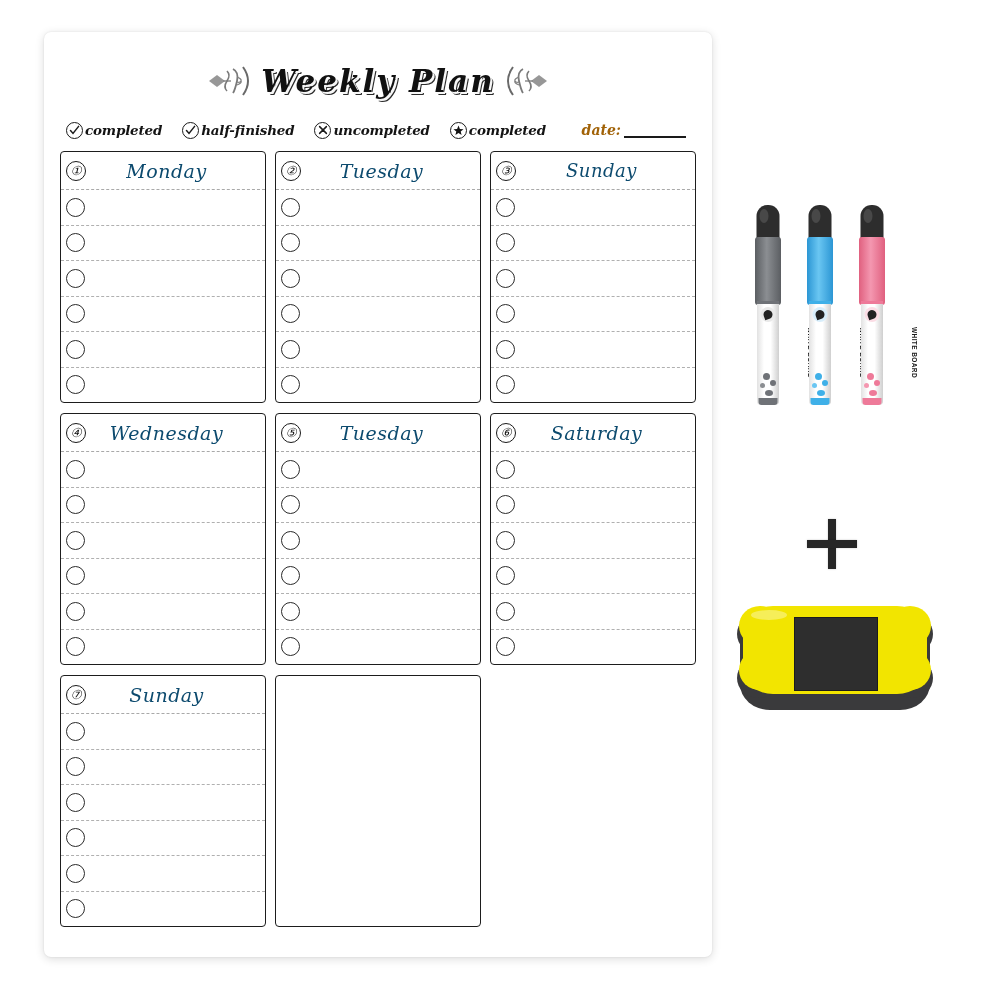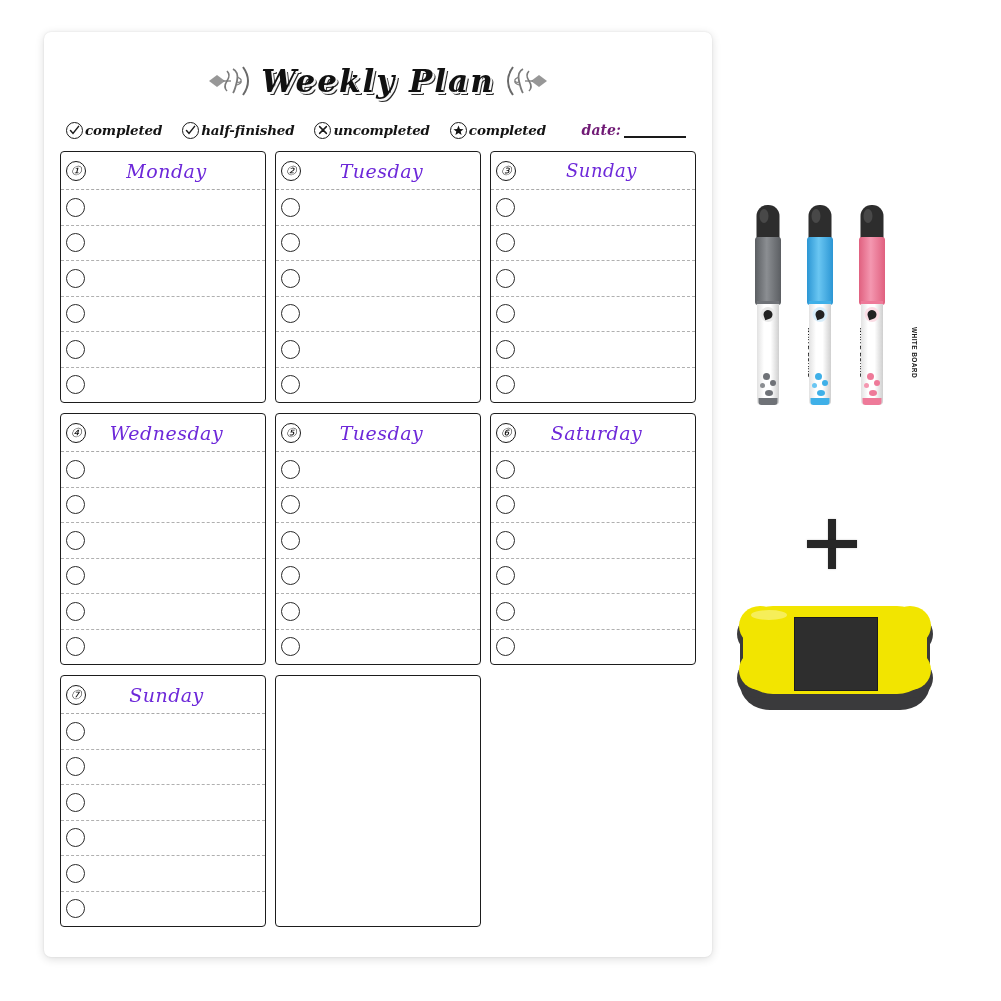--- a/index.html
+++ b/index.html
@@ -48,21 +48,21 @@
     flex:none;margin-right:2px;box-sizing:border-box;
   }
   .leg-mark svg{display:block;}
   .leg-label{
     font-family:"DejaVu Serif",serif;font-style:italic;font-weight:bold;
     font-size:13.5px;color:#141414;white-space:nowrap;letter-spacing:-.2px;
   }
   .date-wrap{margin-left:auto;display:flex;align-items:flex-end;padding-right:6px;}
   .date-lbl{
     font-family:"DejaVu Serif",serif;font-style:italic;font-weight:bold;
-    font-size:14px;color:#701a75;margin-right:3px;
+    font-size:14px;color:#a16207;margin-right:3px;
   }
   .date-line{width:62px;border-bottom:2px solid #1a1a1a;height:13px;}
 
   
   .grid{
     margin-top:7px;
     display:grid;
     grid-template-columns:1fr 1fr 1fr;
     grid-template-rows:1fr 1fr 1fr;
     gap:10px 9px;
@@ -84,21 +84,21 @@
     width:20px;height:20px;border:1.5px solid #1a1a1a;border-radius:50%;
     display:flex;align-items:center;justify-content:center;flex:none;
     font-family:"DejaVu Serif",serif;font-size:12.5px;font-style:italic;color:#141414;
     box-sizing:border-box;
   }
   .head-icon{width:22px;height:22px;flex:none;display:flex;align-items:center;justify-content:center;}
   .head-icon svg{display:block;}
   .day-name{
     flex:1;text-align:center;
     font-family:"DejaVu Serif",serif;font-style:italic;
-    font-size:19px;color:#6d28d9;letter-spacing:.5px;
+    font-size:19px;color:#0c4a6e;letter-spacing:.5px;
     padding-right:14px;
   }
   .day-name.sm{font-size:18px;padding-right:4px;}
   .rows{flex:1;display:flex;flex-direction:column;}
   .task-row{
     flex:1;display:flex;align-items:center;
     border-bottom:1.4px dashed #b0b0b0;
     padding-left:5px;box-sizing:border-box;
   }
   .task-row:last-child{border-bottom:none;}

